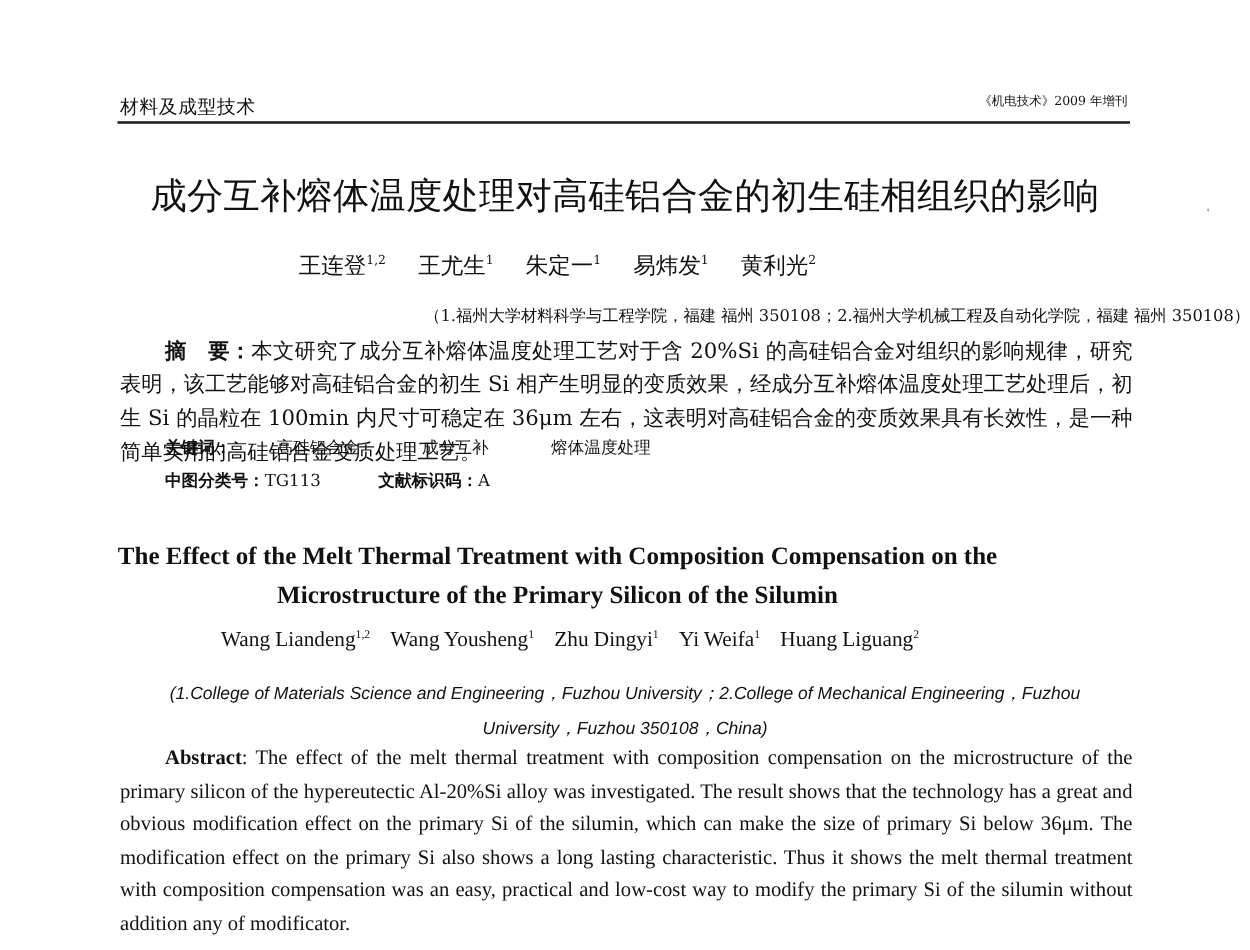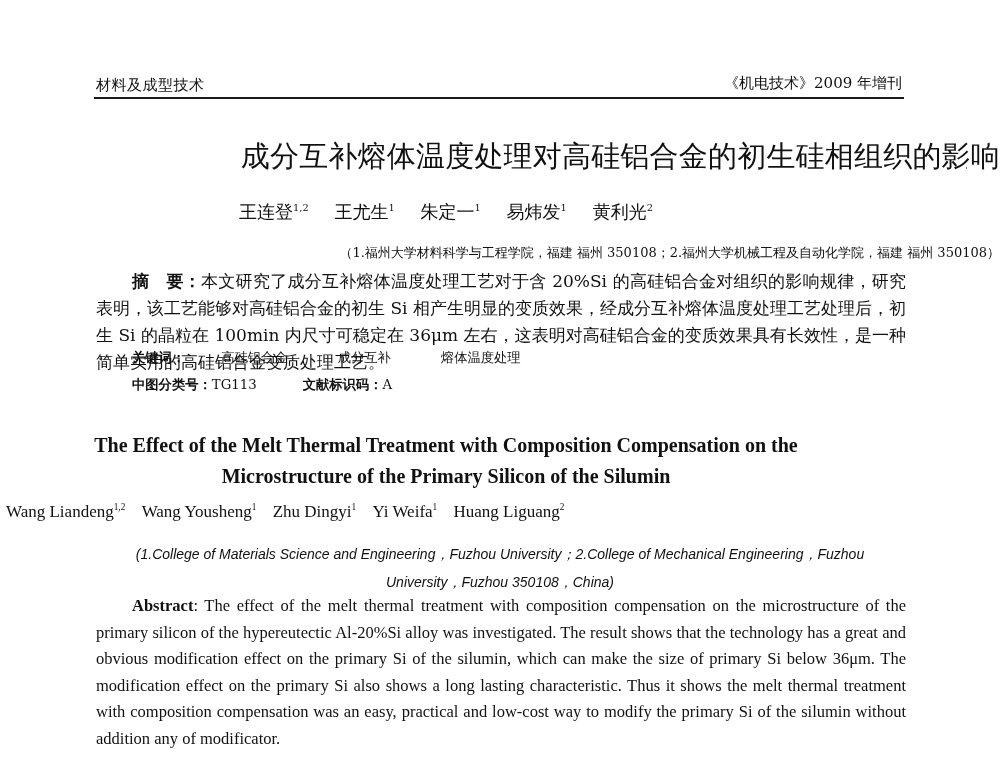--- a/index.html
+++ b/index.html
@@ -1,49 +1,49 @@
 <!DOCTYPE html>
 <html><head>
 <meta charset="utf-8">
 <style>
   html, body { margin: 0; padding: 0; background: #ffffff; }
   body { width: 1000px; height: 760px; position: relative; overflow: hidden; color: #111; font-family: "DejaVu Serif", serif; }
   .abs { position: absolute; }
   .running-left { left: 96px; top: 76px; font-size: 15px; font-family: Liberation Mono, monospace; letter-spacing: 0.5px; }
-  .running-right { right: 98px; top: 74px; font-size: 15px; font-family: "DejaVu Serif", serif; text-align: center; }
+  .running-right { right: 98px; top: 74px; font-size: 10px; font-family: "DejaVu Serif", serif; text-align: center; }
   .header-rule { left: 94px; top: 97px; width: 810px; height: 2px; background: #1a1a1a; }
   .cn-title { left: 0; width: 1000px; top: 137px; text-align: center; font-family: "DejaVu Sans", sans-serif; font-size: 29px; letter-spacing: 0.2px; font-weight: normal; }
   .cn-authors { left: 0; width: 892px; top: 200px; text-align: center; font-size: 18px; font-family: "DejaVu Serif", serif; }
   .cn-authors span.author { margin: 0 10px; }
   sup { font-size: 0.55em; vertical-align: super; line-height: 0; }
   .cn-affil { left: 0; width: 1000px; top: 244px; text-align: right; font-size: 13px; }
   .cn-abstract { left: 96px; width: 810px; top: 268px; font-size: 17px; line-height: 27px; text-align: justify; }
   .cn-abstract .label { font-weight: bold; margin-left: 36px; }
   .cn-keywords { left: 132px; top: 349px; font-size: 13.3px; }
   .cn-class { left: 132px; top: 376px; font-size: 13.3px; }
   .bold { font-weight: bold; }
   .kw { margin-right: 14px; margin-left: 36px; }
   .gap { display: inline-block; width: 46px; }
   .en-title { left: 0; width: 892px; top: 430px; text-align: center; font-family: "Liberation Serif", serif; font-weight: bold; font-size: 20px; line-height: 31px; }
-  .en-authors { left: 0; width: 912px; top: 502px; font-family: "Liberation Serif", serif; font-size: 17px; }
+  .en-authors { left: 0; width: 912px; top: 502px; text-align: center; font-family: "Liberation Serif", serif; font-size: 17px; }
   .en-authors span.author { margin: 0 6px; }
   .en-affil { left: 130px; width: 740px; top: 540px; text-align: center; font-family: Liberation Sans, sans-serif; font-style: italic; font-size: 14px; line-height: 28px; }
   .en-abstract { left: 96px; width: 810px; top: 593px; font-family: "Liberation Serif", serif; font-size: 16.5px; line-height: 26.5px; text-align: justify; }
   .en-abstract .label { font-weight: bold; margin-left: 36px; }
   .speck { width: 1px; height: 2px; background: #777; }
 </style>
 </head>
 <body>
 
 <div class="abs running-left">材料及成型技术</div>
 <div class="abs running-right">《机电技术》2009 年增刊</div>
 <div class="abs header-rule"></div>
 <div class="abs speck" style="left:966px; top:167px;"></div>
 
-<h1 class="abs cn-title" style="margin:0;text-align:right;">成分互补熔体温度处理对高硅铝合金的初生硅相组织的影响</h1>
+<h1 class="abs cn-title" style="margin:0;">成分互补熔体温度处理对高硅铝合金的初生硅相组织的影响</h1>
 
 <div class="abs cn-authors">
   <span class="author"><span>王连登</span><sup>1,2</sup></span>
   <span class="author"><span>王尤生</span><sup>1</sup></span>
   <span class="author"><span>朱定一</span><sup>1</sup></span>
   <span class="author"><span>易炜发</span><sup>1</sup></span>
   <span class="author"><span>黄利光</span><sup>2</sup></span>
 </div>
 
 <div class="abs cn-affil">（1.福州大学材料科学与工程学院，福建 福州 350108；2.福州大学机械工程及自动化学院，福建 福州 350108）</div>

